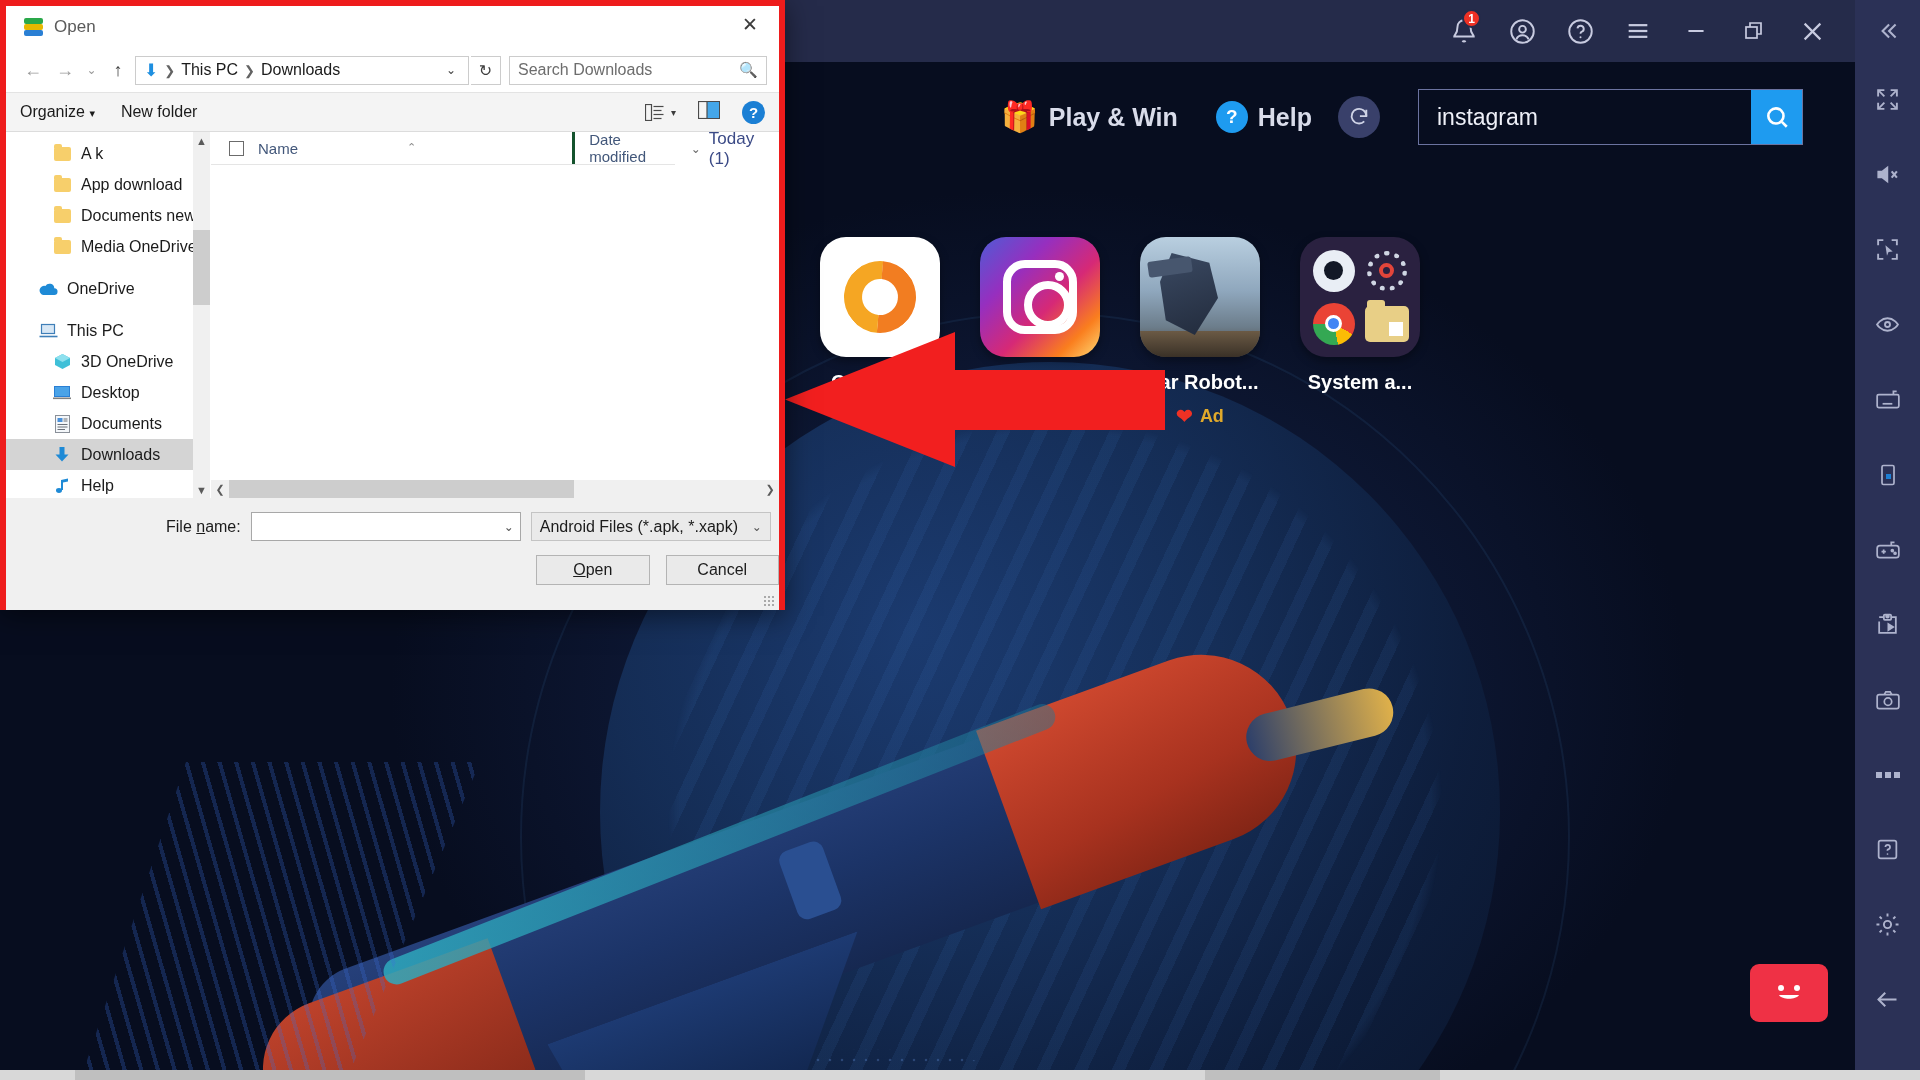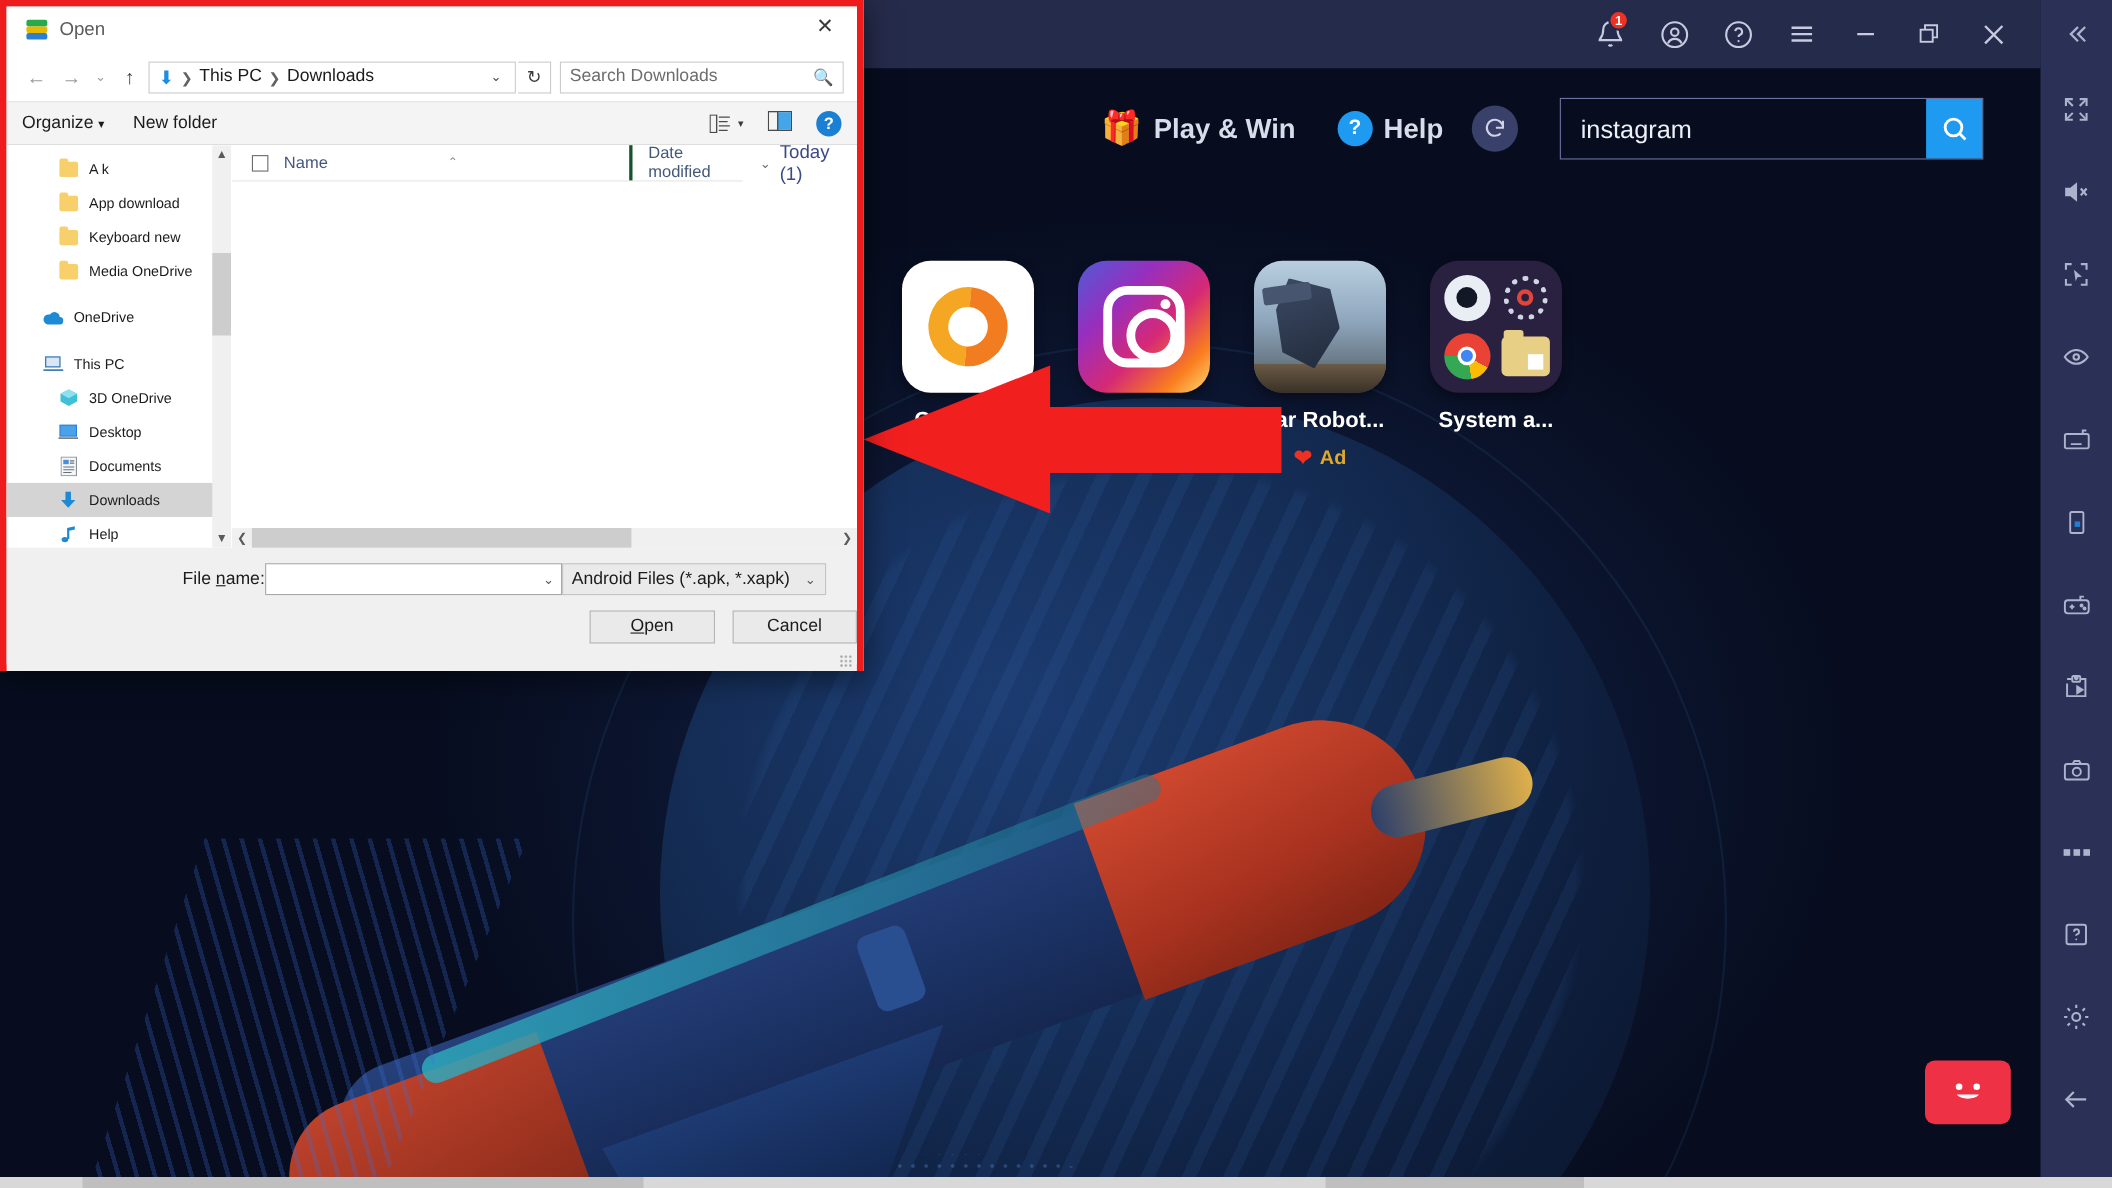--- a/index.html
+++ b/index.html
@@ -346,21 +346,21 @@
   }
 
   .dlg-body { display: flex; height: 366px; }
   .nav-pane {
     width: 205px; background: #fff; position: relative;
     border-right: 1px solid #ffffff; overflow: hidden;
   }
   .nav-list { padding-top: 6px; }
   .nav-item {
     display: flex; align-items: center; gap: 9px;
-    height: 31px; padding-left: 46px; font-size: 13px; color: #1b1b1b;
+    height: 31px; padding-left: 46px; font-size: 16px; color: #1b1b1b;
   }
   .nav-item.root { padding-left: 32px; }
   .nav-item.selected { background: #d4d4d4; }
   .nav-ico { width: 20px; height: 20px; display:flex; align-items:center; justify-content:center; flex: none;}
   .folder-ico {
     width: 17px; height: 14px; background: #f7cf6b; border-radius: 2px; position: relative;
   }
   .folder-ico::before{content:'';position:absolute;left:0;top:-3px;width:8px;height:4px;background:#f7cf6b;border-radius:2px 2px 0 0;}
   .navpane-scroll {
     position: absolute; right: 0; top: 0; width: 17px; height: 100%;
@@ -388,21 +388,21 @@
   .fr-name { display:flex; align-items:center; gap: 9px; padding-left: 50px; width: 390px; }
   .fr-date { padding-left: 14px; color: #1b1b1b; }
   .hscroll {
     position:absolute; left: 0; bottom: 0; width: 100%; height: 18px; background: #f0f0f0;
     display:flex; align-items:center;
   }
   .hs-arrow { width: 18px; text-align:center; color:#5a5a5a; font-size: 11px; }
   .hs-thumb { width: 345px; height: 18px; background: #cdcdcd; }
 
   .dlg-footer { background: #f0f0f0; height: 112px; position: relative; }
-  .fn-row { display:flex; align-items:center; padding: 14px 0 0 160px; }
+  .fn-row { display:flex; align-items:center; gap: 10px; padding: 14px 0 0 160px; }
   .fn-label { font-size: 16px; color:#1b1b1b; }
   .fn-label u { text-decoration: underline; }
   .fn-input {
     width: 270px; height: 29px; background:#fff; border: 1px solid #a8a8a8;
     display:flex; align-items:center; padding-right:6px;
   }
   .fn-caret { margin-left:auto; color:#555; font-size:12px; }
   .ft-select {
     width: 240px; height: 29px; background: #eaeaea; border: 1px solid #c4c4c4;
     display:flex; align-items:center; padding: 0 8px; font-size: 16px; color:#1b1b1b;
@@ -768,21 +768,21 @@
         <div class="nav-item">
           <span class="nav-ico">
               <span class="folder-ico"></span>
             </span>
           <span>App download</span>
         </div>
         <div class="nav-item">
           <span class="nav-ico">
               <span class="folder-ico"></span>
             </span>
-          <span>Keyboard new</span>
+          <span>Documents new</span>
         </div>
         <div class="nav-item">
           <span class="nav-ico">
               <span class="folder-ico"></span>
             </span>
           <span>Media OneDrive</span>
         </div>
         <div style="height:11px;"></div>
         <div class="nav-item root">
           <span class="nav-ico">

